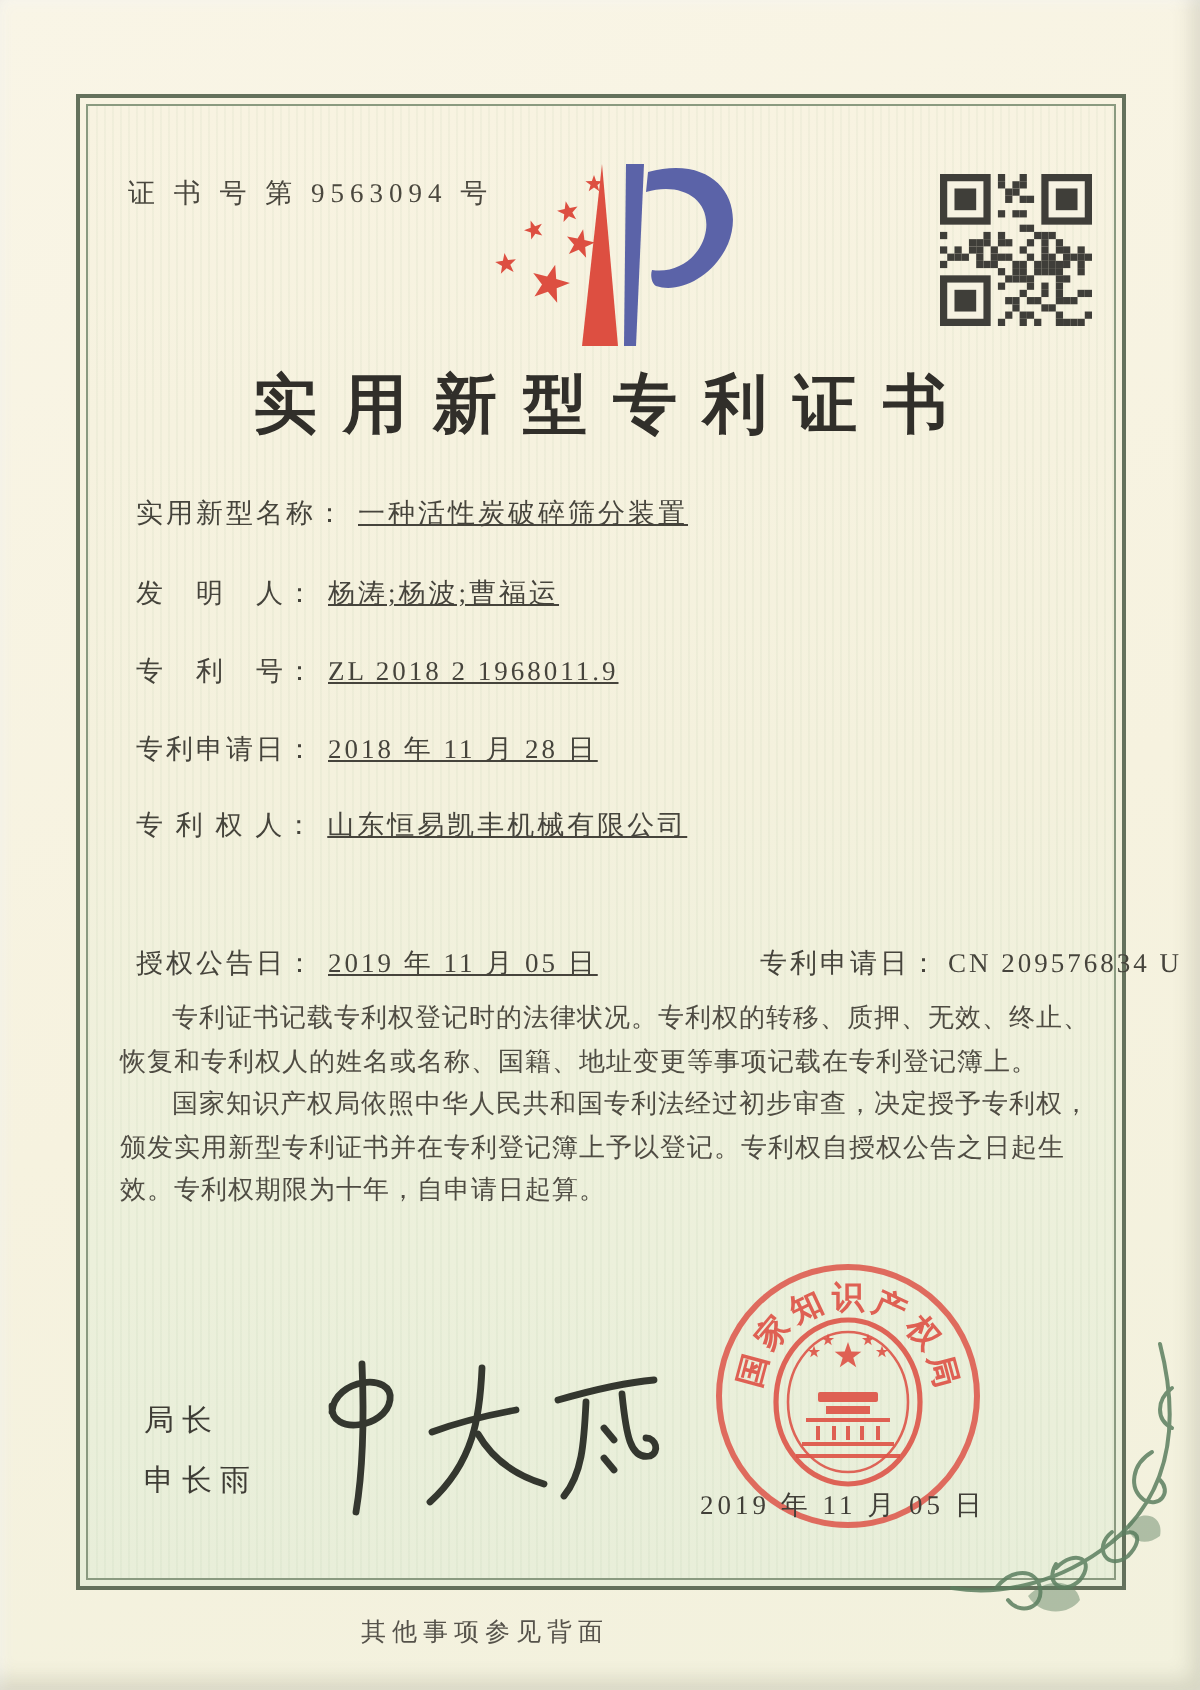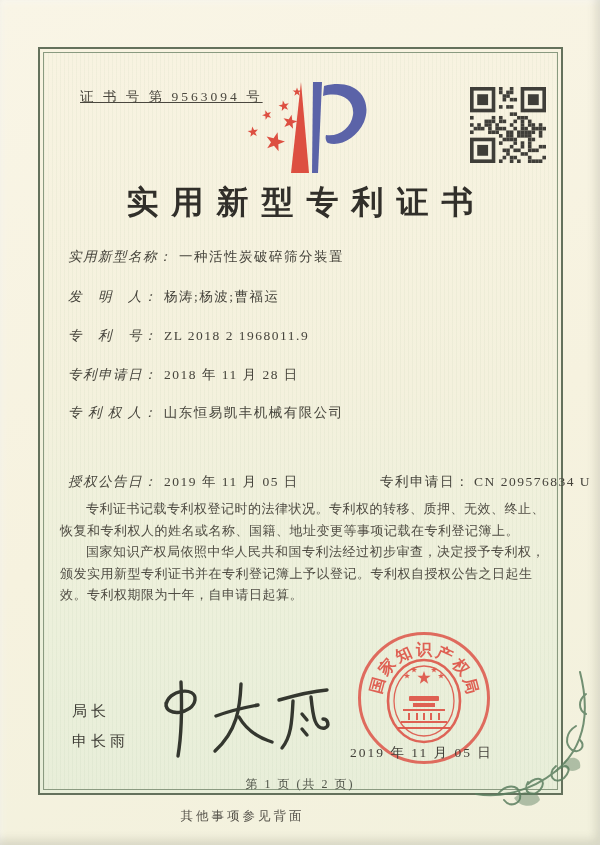--- a/index.html
+++ b/index.html
@@ -17,30 +17,30 @@
   .frame{
     position:absolute;left:38px;top:47px;width:521px;height:744px;
     border:2px solid #64715c;
     background:linear-gradient(180deg,#f8f3e1 0%,#f4f1dd 45%,#ecf0db 78%,#e8eed9 100%);
   }
   .frame-inner{
     position:absolute;inset:3px;border:1px solid #8a9a80;
     background:
       repeating-linear-gradient(90deg,rgba(120,160,115,.06) 0 1px,transparent 1px 4px);
   }
-  .cert-no{position:absolute;left:80px;top:88px;font-size:13.5px;letter-spacing:3px;color:#4a473e;text-decoration:underline;}
+  .cert-no{position:absolute;left:64px;top:88px;font-size:13.5px;letter-spacing:3px;color:#4a473e;}
   .logo{position:absolute;left:243px;top:80px;width:128px;height:96px;}
   .qr{position:absolute;left:470px;top:87px;width:76px;height:76px;}
   .title{
     position:absolute;left:0;top:181px;width:600px;text-align:center;
     font-size:32px;font-weight:600;letter-spacing:13px;color:#312f2a;text-indent:13px;
   }
   .field-row{position:absolute;left:68px;font-size:13.5px;letter-spacing:1.5px;color:#46443c;white-space:nowrap;}
-  .field-label{display:inline-block;font-style:italic;}
-  .field-value{display:inline-block;margin-left:6px;}
+  .field-label{display:inline-block;}
+  .field-value{display:inline-block;margin-left:6px;text-decoration:underline;}
   .grant-no{position:absolute;left:308px;top:0;}
   .paras{
     position:absolute;left:60px;top:498px;width:486px;
     font-size:13px;line-height:21.5px;color:#4f4c43;letter-spacing:.5px;
   }
   .paras p{margin:0;text-indent:2em;}
   .director{position:absolute;left:72px;top:696px;font-size:15px;letter-spacing:4px;color:#3e3c35;line-height:30px;}
   .signature{position:absolute;left:152px;top:676px;width:185px;height:88px;}
   .seal{position:absolute;left:356px;top:630px;width:136px;height:136px;}
   .seal-ring{
@@ -295,15 +295,14 @@
       <path d="M108,60 C98,66 96,78 104,84 C112,88 118,80 112,74"></path>
       <path d="M30,128 C38,118 50,118 52,128 C54,138 42,142 36,134"></path>
       <path d="M118,28 C110,34 110,44 118,48"></path>
     </g>
     <g fill="rgba(92,127,96,.45)">
       <path d="M46,132 C56,122 70,124 72,134 C66,142 52,142 46,132 Z"></path>
       <path d="M96,96 C104,88 114,92 112,102 C104,108 96,104 96,96 Z"></path>
     </g>
   </svg>
 
-  <div class="page-num">第 1 页 (共 2 页)</div>
   <div class="back-note">其他事项参见背面</div>
 </div>
 
 </body></html>

